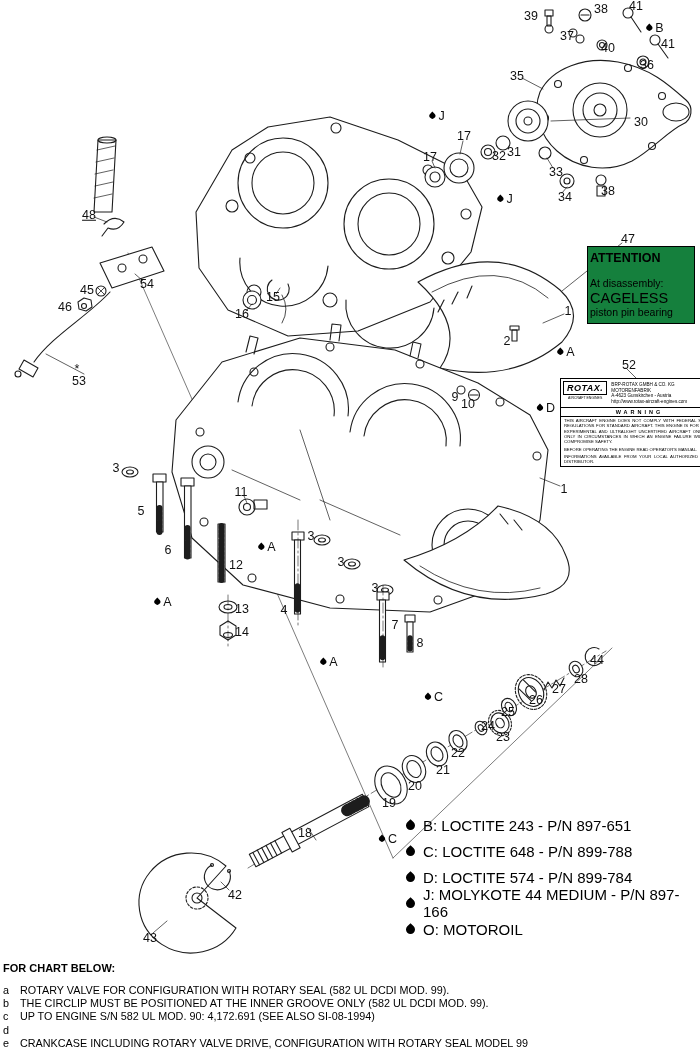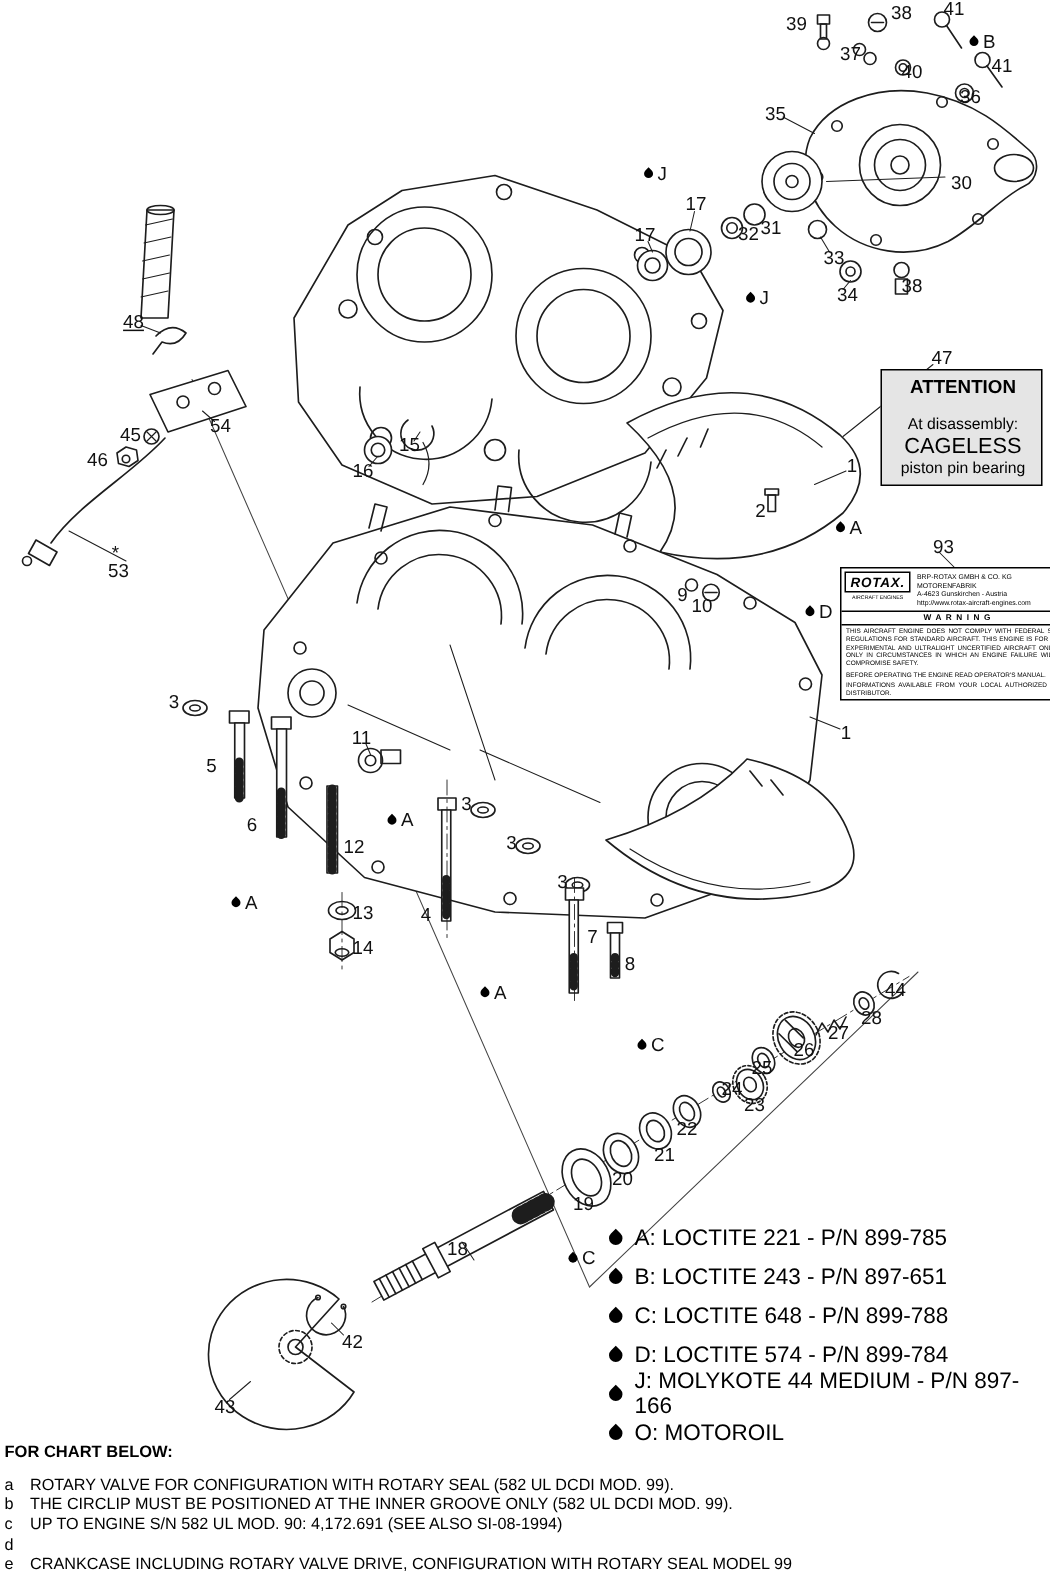--- a/index.html
+++ b/index.html
@@ -8,21 +8,21 @@
   svg.art{position:absolute;left:0;top:0;}
   .callouts{position:absolute;inset:0;pointer-events:none;}
   .callout{position:absolute;transform:translate(-50%,-50%);font-size:12.5px;color:#111;
            display:flex;align-items:center;gap:3px;white-space:nowrap;line-height:1;}
   .drop{display:inline-block;width:6px;height:6px;background:#000;
         border-radius:0 50% 50% 50%;transform:rotate(45deg);flex:0 0 auto;}
   .drop-lg{width:9px;height:9px;}
   .legend{position:absolute;left:406px;top:812px;}
   .legend-item{display:flex;align-items:center;gap:8px;font-size:15px;height:26px;color:#000;}
   .attention{position:absolute;left:587px;top:246px;width:108px;border:1.6px solid #000;
-             background:#e5e5e5;text-align:center;padding:4px 0 5px 2px;box-sizing:border-box;}
+             background:#15803d;padding:4px 0 5px 2px;box-sizing:border-box;}
   .att1{font-weight:bold;font-size:12.5px;}
   .att2{font-size:10.5px;margin-top:12px;}
   .att3{font-weight:normal;font-size:14.5px;margin-top:1px;}
   .att4{font-size:10.5px;}
   .plate{position:absolute;left:560px;top:378px;width:159px;border:1px solid #000;background:#fff;
          box-sizing:border-box;}
   .plate-head{display:flex;align-items:flex-start;border-bottom:1px solid #000;padding:2px;}
   .plate-logo{border:1.2px solid #000;font-weight:bold;font-style:italic;font-size:9px;
               padding:1px 3px;letter-spacing:0.5px;}
   .plate-logo-sub{font-size:3.5px;text-align:center;margin-top:1px;}
@@ -418,21 +418,21 @@
         <span>1</span>
       </span>
       <span class="callout" style="left: 507px; top: 341px;">
         <span>2</span>
       </span>
       <span class="callout" style="left: 566px; top: 352px;">
         <i class="drop"></i>
         <span>A</span>
       </span>
       <span class="callout" style="left: 629px; top: 365px;">
-        <span>93</span>
+        <span>52</span>
       </span>
       <span class="callout" style="left: 455px; top: 397px;">
         <span>9</span>
       </span>
       <span class="callout" style="left: 468px; top: 404px;">
         <span>10</span>
       </span>
       <span class="callout" style="left: 546px; top: 408px;">
         <i class="drop"></i>
         <span>D</span>
@@ -563,24 +563,20 @@
       <div>http://www.rotax-aircraft-engines.com</div>
     </div>
   </div>
   <div class="plate-warn">WARNING</div>
   <div class="plate-body">THIS AIRCRAFT ENGINE DOES NOT COMPLY WITH FEDERAL SAFETY REGULATIONS FOR STANDARD AIRCRAFT. THIS ENGINE IS FOR USE IN EXPERIMENTAL AND ULTRALIGHT UNCERTIFIED AIRCRAFT ONLY AND ONLY IN CIRCUMSTANCES IN WHICH AN ENGINE FAILURE WILL NOT COMPROMISE SAFETY.</div>
   <div class="plate-body">BEFORE OPERATING THE ENGINE READ OPERATOR'S MANUAL.</div>
   <div class="plate-body">INFORMATIONS AVAILABLE FROM YOUR LOCAL AUTHORIZED ROTAX DISTRIBUTOR.</div>
 </div>
 
 <div class="legend">
-      <div class="legend-item">
-        <i class="drop drop-lg"></i>
-        <span>A: LOCTITE 221 - P/N 899-785</span>
-      </div>
       <div class="legend-item">
         <i class="drop drop-lg"></i>
         <span>B: LOCTITE 243 - P/N 897-651</span>
       </div>
       <div class="legend-item">
         <i class="drop drop-lg"></i>
         <span>C: LOCTITE 648 - P/N 899-788</span>
       </div>
       <div class="legend-item">
         <i class="drop drop-lg"></i>

